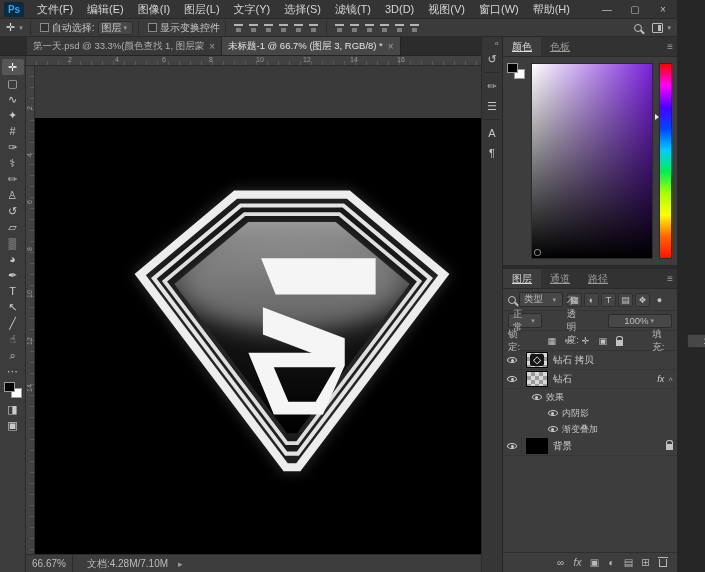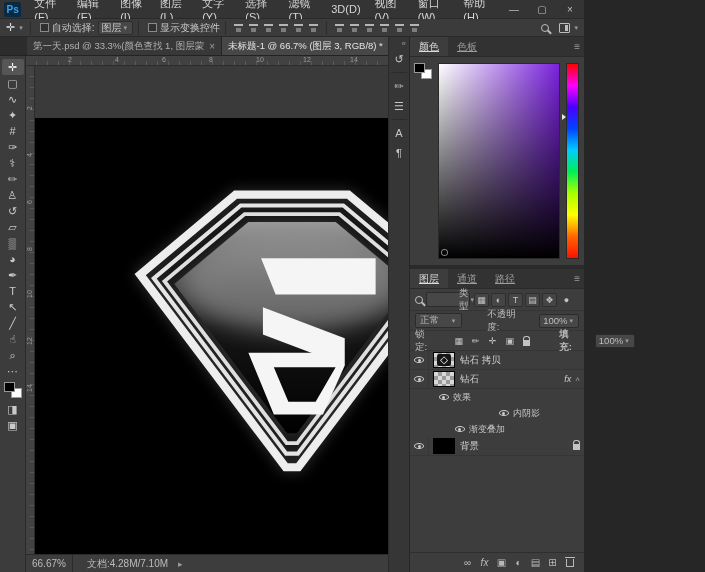--- a/index.html
+++ b/index.html
@@ -1,18 +1,18 @@
 <!DOCTYPE html>
 <html><head>
 <meta charset="utf-8">
 <style>
   * { margin:0; padding:0; box-sizing:border-box; }
   html,body { width:705px; height:572px; overflow:hidden; background:#262626;
     font-family:"Liberation Sans","DejaVu Sans",sans-serif; }
-  .app { width:584px; height:572px; display:flex; flex-direction:column; background:#343434; }
+  .app { width:677px; height:572px; display:flex; flex-direction:column; background:#343434; }
 
   
   .menubar { height:19px; background:#343434; display:flex; align-items:center;
     border-bottom:1px solid #292929; font-size:11px; color:#d6d6d6; flex:0 0 19px; }
   .pslogo { width:20px; height:15px; margin:0 6px 0 4px; background:#0a2a3f; color:#36a3f7;
     font-size:10px; font-weight:bold; display:flex; align-items:center; justify-content:center; border-radius:2px; }
   .menus { display:flex; height:100%; align-items:flex-end; }
   .menuitem { padding:0 7px; height:100%; display:flex; align-items:center; cursor:default; }
   .winbtns { margin-left:auto; display:flex; }
   .winbtn { width:28px; height:18px; display:flex; align-items:center; justify-content:center;
@@ -122,21 +122,21 @@
   .layersblock { flex:1; display:flex; flex-direction:column; min-height:0; }
   .lrow { height:22px; display:flex; align-items:center; padding:0 5px; font-size:9.5px;
     color:#bdbdbd; border-bottom:1px solid #343434; }
   .lrow.short { height:20px;gap:20px; }
   .seldrop { background:#474747; border:1px solid #2b2b2b; border-radius:2px; height:15px;
     display:flex; align-items:center; padding:0 4px; }
   .fico { width:15px; height:14px; display:flex; align-items:center; justify-content:center;
     color:#c3c3c3; font-size:9px; margin-left:2px; background:#454545; border:1px solid #2e2e2e; border-radius:2px; }
   .fico.plain { background:none; border:none; }
   .valbox { background:#474747; border:1px solid #2b2b2b; border-radius:2px; height:14px;
-    display:flex; align-items:center; padding:0 3px; margin-left:3px; }
+    display:flex; align-items:center; padding:0 15px; margin-left:3px; }
   .lockico { width:7px; height:6px; background:#c3c3c3; position:relative; display:inline-block; margin-top:4px; }
   .lockico::before { content:""; position:absolute; width:5px; height:4px; border:1px solid #c3c3c3;
     border-bottom:none; border-radius:3px 3px 0 0; left:0px; top:-4px; }
 
   .layerlist { flex:1; overflow:hidden; background:#3d3d3d; }
   .layer { height:19px; display:flex; align-items:center; font-size:9.5px; color:#cfcfcf;
     border-bottom:1px solid #363636; padding-right:4px; }
   .layer.selected { background:#595959; color:#f0f0f0; }
   .eyebox { width:19px; display:flex; justify-content:center; flex:0 0 19px; border-right:1px solid #363636;
     align-self:stretch; align-items:center; }
@@ -369,21 +369,21 @@
       <div class="panelblock layersblock">
         <div class="phead">
           <span class="ptab active">图层</span>
           <span class="ptab">通道</span>
           <span class="ptab">路径</span>
           <span class="pmenu">≡</span>
         </div>
         <div class="lrow">
           <span class="mag" style="margin-right:3px;"></span>
           <span class="seldrop" style="width:44px;">
-            <span style="flex:1;margin-left:28px;">类型</span>
+            <span style="flex:1;">类型</span>
             <span class="caret">▾</span>
           </span>
           <span id="filtericons" style="display:flex;margin-left:2px;">
               <span class="fico">▦</span>
               <span class="fico">◐</span>
               <span class="fico">T</span>
               <span class="fico">▤</span>
               <span class="fico">❖</span>
               <span class="fico plain">●</span>
             </span>
@@ -403,21 +403,21 @@
           <span>锁定:</span>
           <span id="lockicons" style="display:flex;margin-left:2px;">
               <span class="fico plain">▦</span>
               <span class="fico plain">✏</span>
               <span class="fico plain">✛</span>
               <span class="fico plain">▣</span>
               <span class="fico plain">
                 <span class="lockico"></span>
               </span>
             </span>
-          <span style="margin-left:5px;font-weight:bold;">填充:</span>
+          <span style="margin-left:5px;">填充:</span>
           <span class="valbox">
             <span>100%</span>
             <span class="caret">▾</span>
           </span>
         </div>
         <div class="layerlist" id="layerlist">
             <div class="layer">
               <span class="eyebox">
                 <span class="eye"></span>
               </span>
@@ -432,21 +432,21 @@
               <span class="lname">钻石</span>
               <span class="fxbadge">fx</span>
               <span class="fxcaret">˄</span>
             </div>
             <div class="sublayer" style="padding-left: 24px;">
               <span class="eyebox">
                 <span class="eye"></span>
               </span>
               <span>效果</span>
             </div>
-            <div class="sublayer" style="padding-left: 40px; justify-content: center;">
+            <div class="sublayer" style="padding-left: 40px;">
               <span class="eyebox">
                 <span class="eye"></span>
               </span>
               <span>内阴影</span>
             </div>
             <div class="sublayer" style="padding-left: 40px;">
               <span class="eyebox">
                 <span class="eye"></span>
               </span>
               <span>渐变叠加</span>

